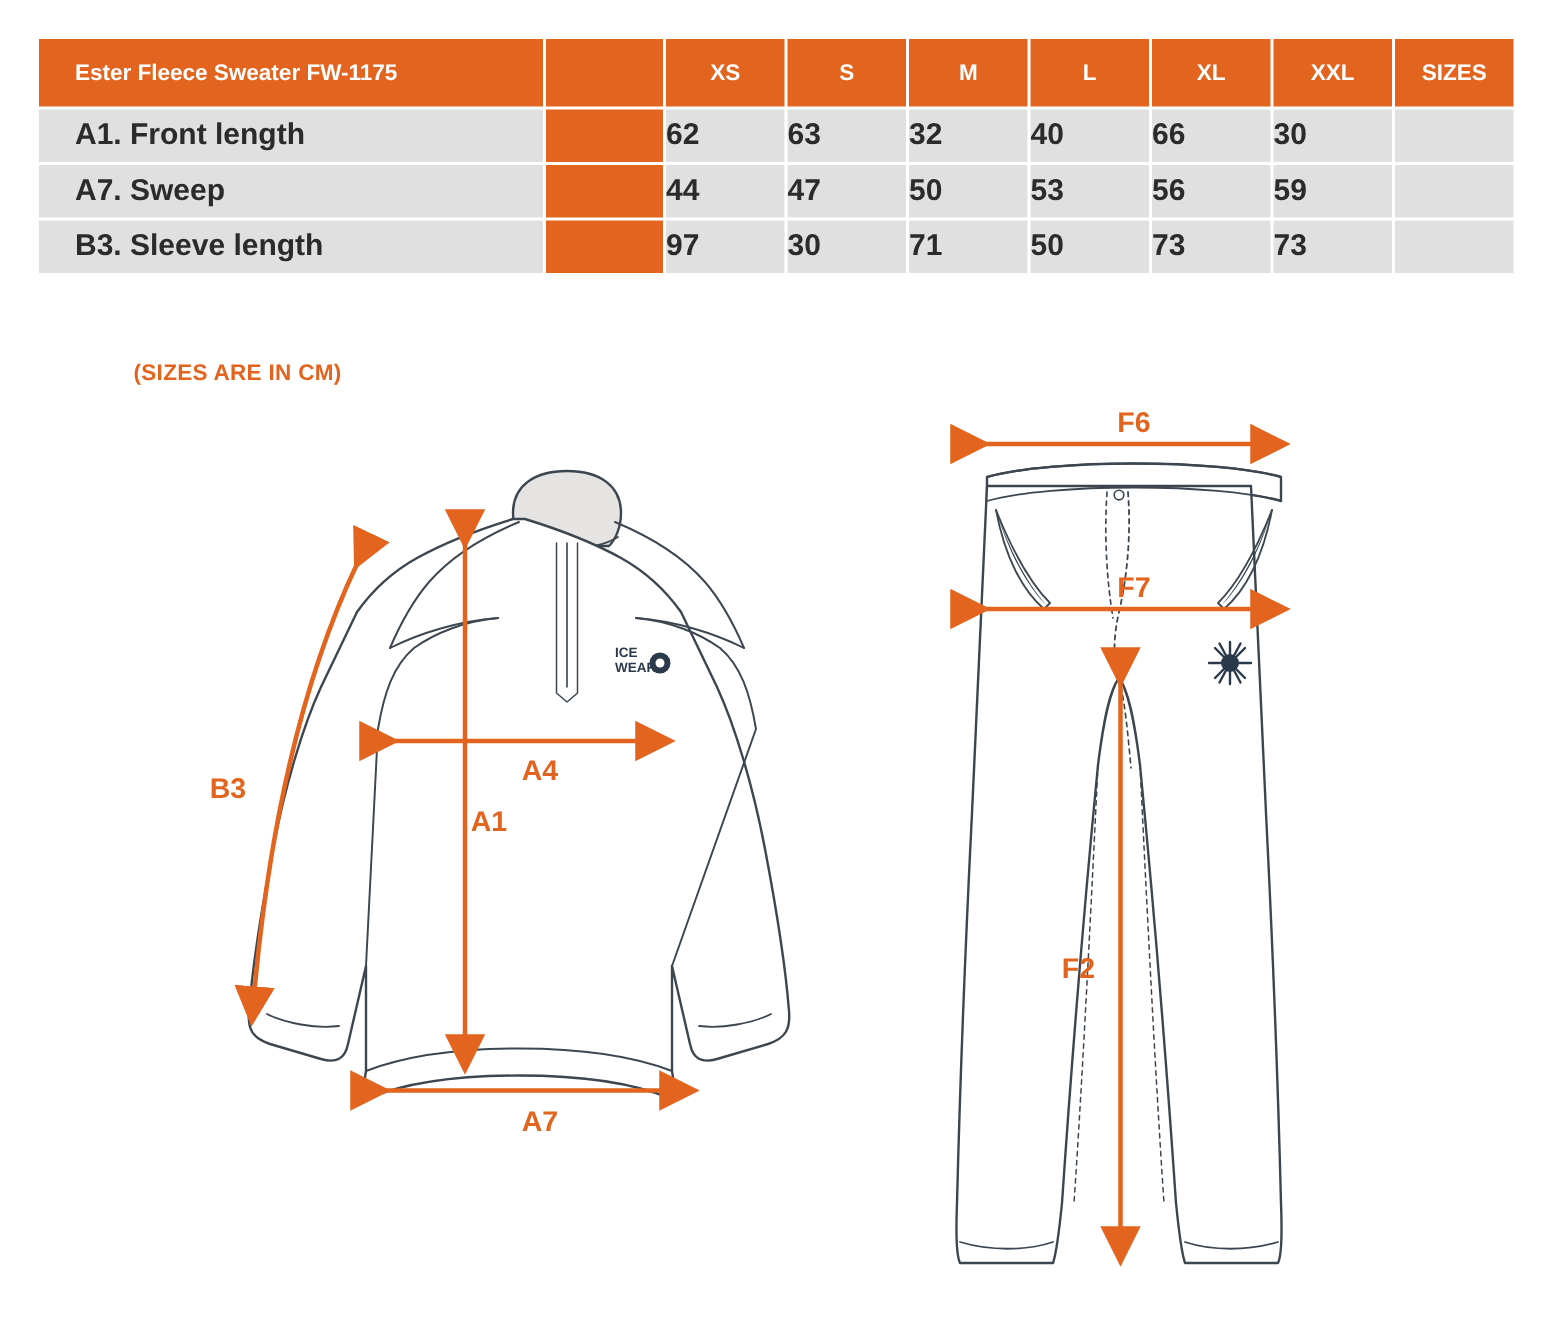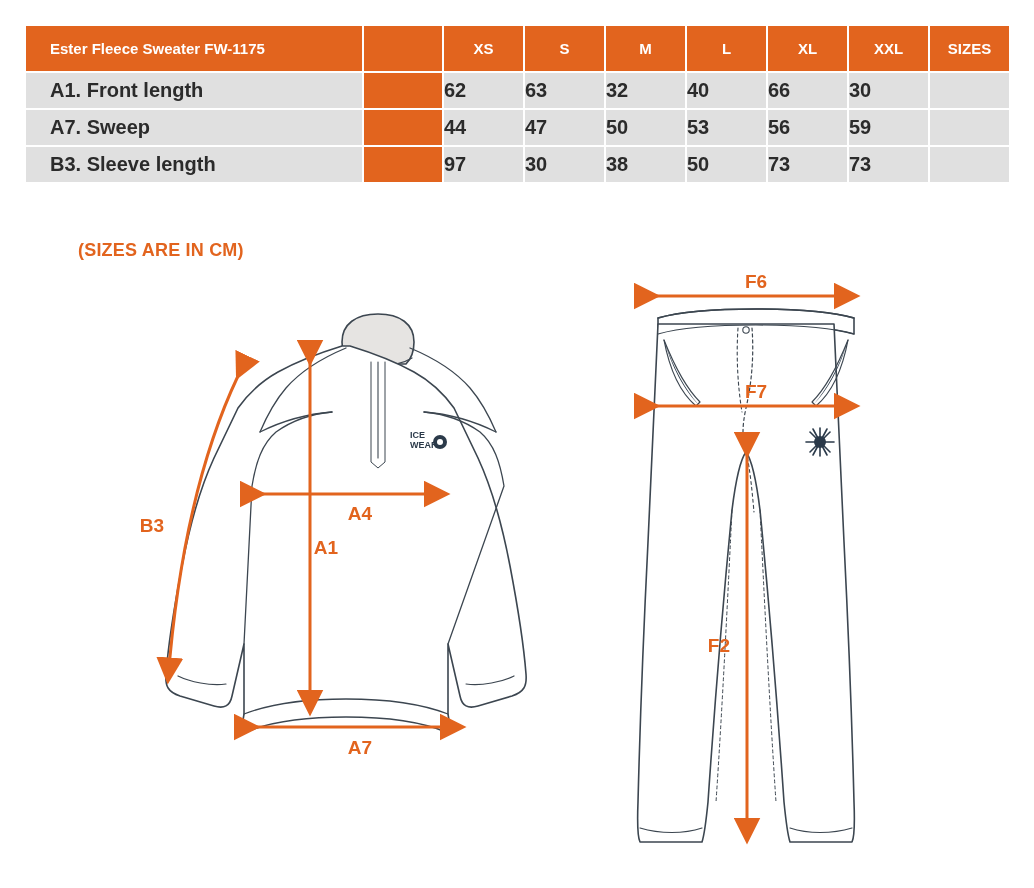--- a/index.html
+++ b/index.html
@@ -65,24 +65,24 @@
   }
   #size-table tbody td.blank-cell {
     background: #e0e0e0;
   }
   col.c-label { width: 338px; }
   col.c-spacer { width: 80px; }
   col.c-size { width: 81px; }
 
   #units-note {
     position: absolute;
-    left: 78px;
+    left: 89px;
     top: 240px;
     color: #e2641e;
-    font-size: 18px;
+    font-size: 15px;
     font-weight: bold;
     letter-spacing: 0.2px;
   }
 
   
   #illustrations {
     position: absolute;
     left: 0;
     top: 262px;
     width: 1034px;
@@ -153,21 +153,21 @@
         <td class="val-cell">53</td>
         <td class="val-cell">56</td>
         <td class="val-cell">59</td>
         <td class="blank-cell"></td>
       </tr>
       <tr>
         <td class="label-cell">B3. Sleeve length</td>
         <td class="spacer-cell"></td>
         <td class="val-cell">97</td>
         <td class="val-cell">30</td>
-        <td class="val-cell">38</td>
+        <td class="val-cell">71</td>
         <td class="val-cell">50</td>
         <td class="val-cell">73</td>
         <td class="val-cell">73</td>
         <td class="blank-cell"></td>
       </tr>
     </tbody>
   </table>
 
   <div id="units-note">(SIZES ARE IN CM)</div>
 

